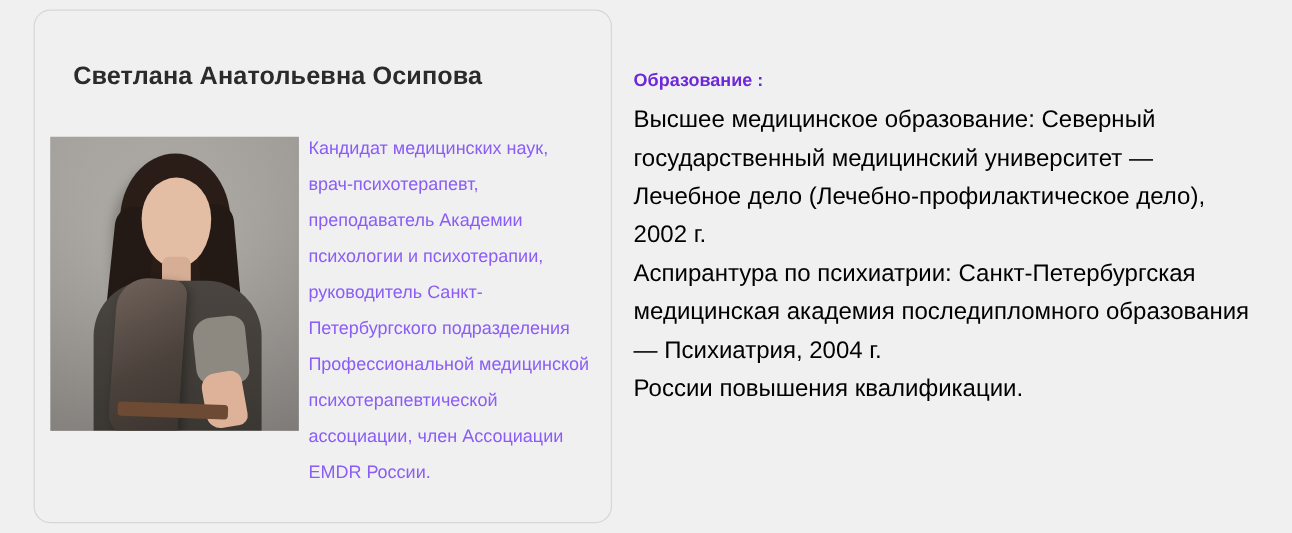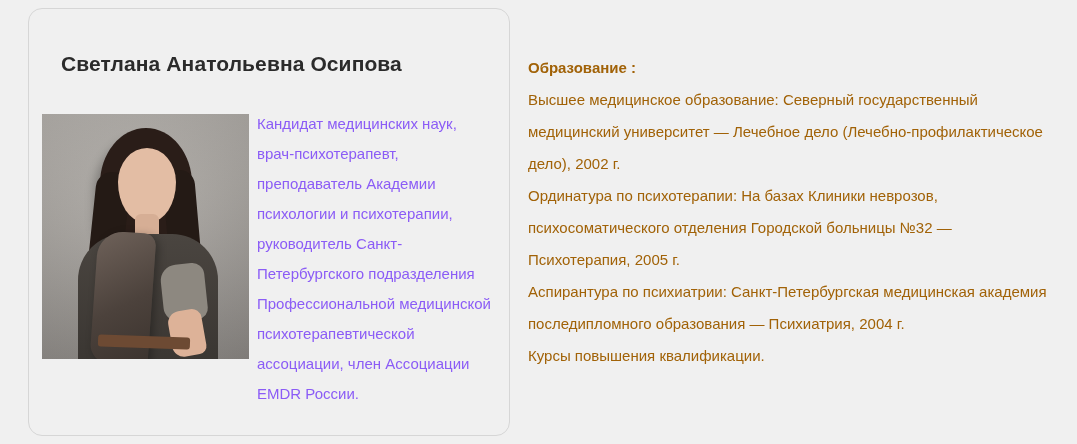--- a/index.html
+++ b/index.html
@@ -172,28 +172,28 @@
   
   .edu-col {
     position: absolute;
     left: 528px;
     top: 52px;
     width: 520px;
   }
   .edu-heading {
     font-size: 15px;
     font-weight: bold;
-    color: #a16207;
+    color: #6d28d9;
     line-height: 32px;
     margin: 0 0 0 0;
   }
   .edu-para {
-    font-size: 15px;
+    font-size: 20px;
     line-height: 32px;
-    color: #a16207;
+    color: #000000;
     margin: 0;
   }
 </style>
 </head>
 <body>
 
 <div class="page">
 
   <div class="profile-card">
 
@@ -214,18 +214,17 @@
       </div>
     </div>
 
     <div class="profile-bio">Кандидат медицинских наук, врач-психотерапевт, преподаватель Академии психологии и психотерапии, руководитель Санкт-Петербургского подразделения Профессиональной медицинской психотерапевтической ассоциации, член Ассоциации EMDR России.</div>
   </div>
 
   <div class="edu-col">
     <div class="edu-heading">Образование :</div>
 
     <p class="edu-para">Высшее медицинское образование: Северный государственный медицинский университет — Лечебное дело (Лечебно-профилактическое дело), 2002 г.</p>
-    <p class="edu-para">Ординатура по психотерапии: На базах Клиники неврозов, психосоматического отделения Городской больницы №32 — Психотерапия, 2005 г.</p>
     <p class="edu-para">Аспирантура по психиатрии: Санкт-Петербургская медицинская академия последипломного образования — Психиатрия, 2004 г.</p>
-    <p class="edu-para">Курсы повышения квалификации.</p>
+    <p class="edu-para">России повышения квалификации.</p>
   </div>
 
 </div>
 
 </body></html>

